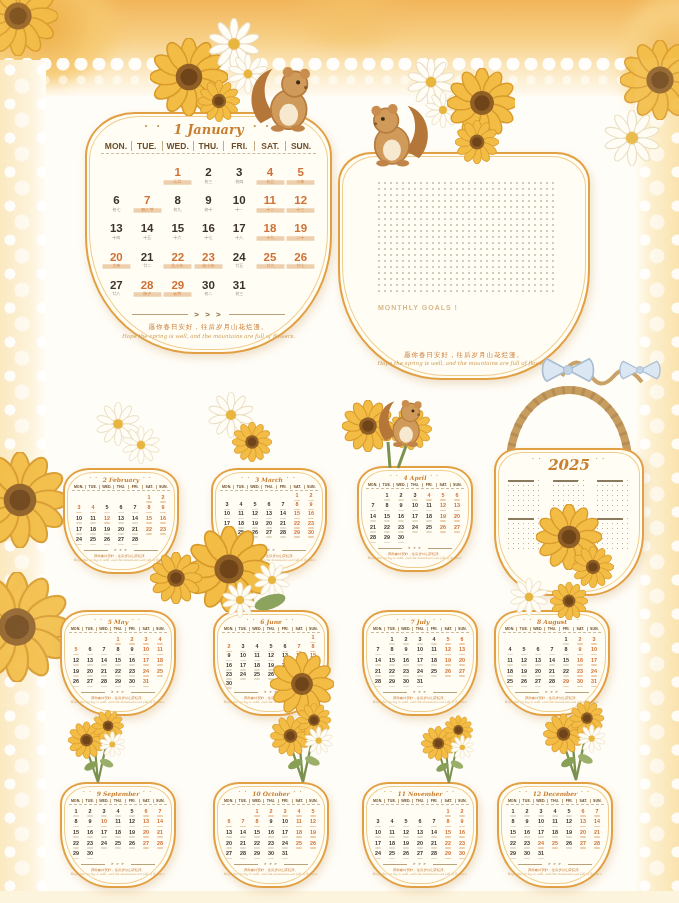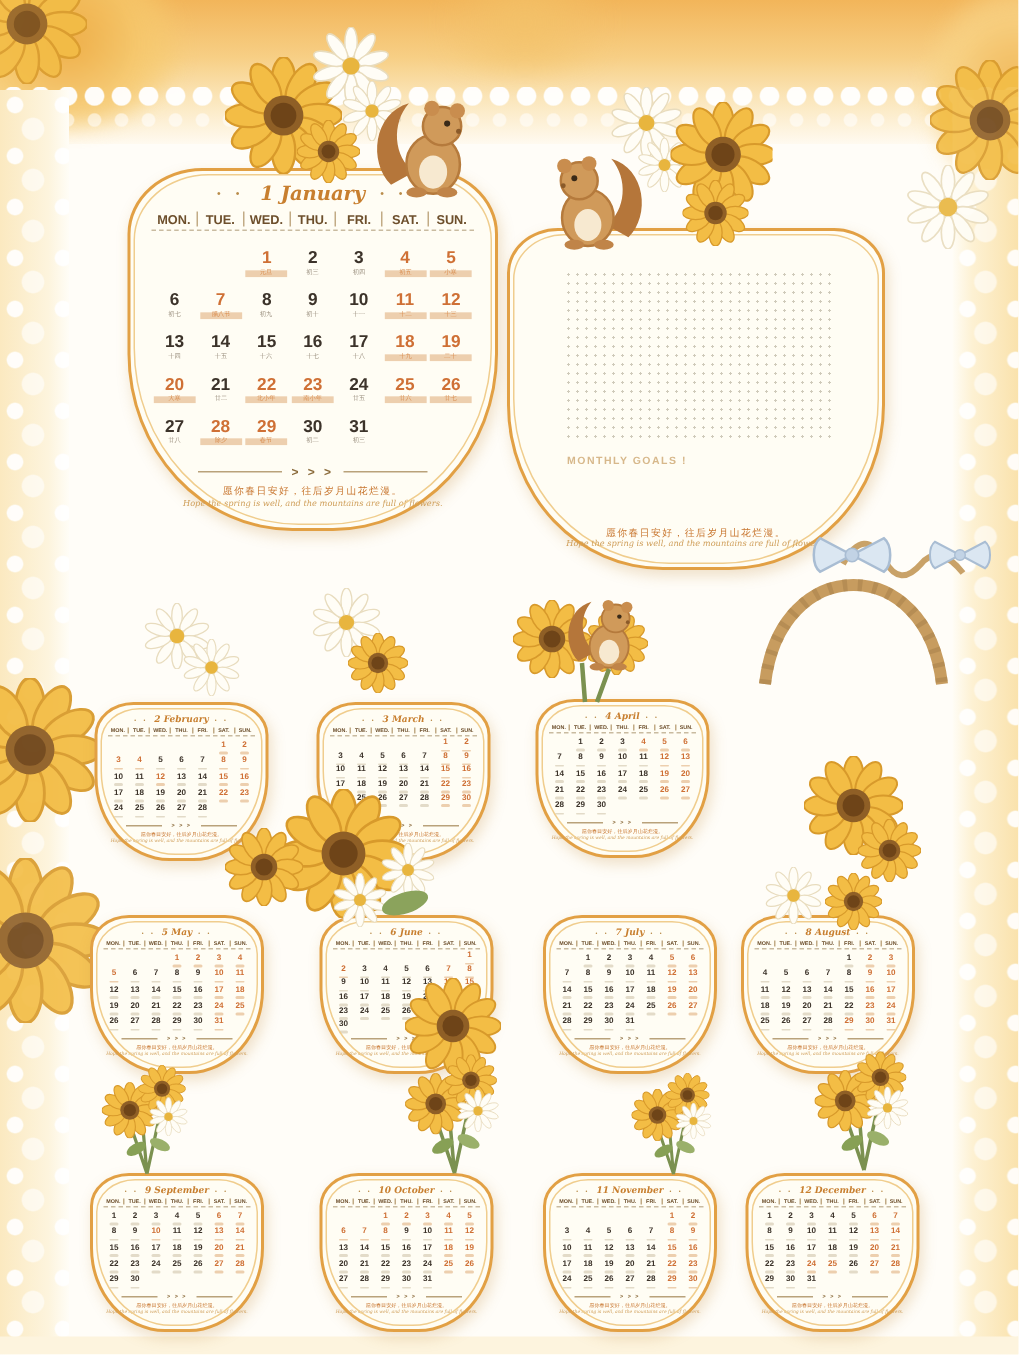--- a/index.html
+++ b/index.html
@@ -29,21 +29,21 @@
 
   
   .jar{position:absolute;background:#fffdf4;border:2px solid #e2a044;z-index:2;
        box-shadow:2px 4px 9px rgba(190,140,60,.25);}
   .jar::before{content:"";position:absolute;inset:2px;border:1px solid #f0cd8d;border-radius:inherit;pointer-events:none;}
   .jar.big{left:85px;top:112px;width:247px;height:242px;
        border-radius:50px 50px 110px 110px / 44px 44px 118px 118px;padding:8px 14px 0;box-sizing:border-box;}
   .jar.small-jar{width:116px;height:106px;border-radius:26px 26px 50px 50px / 22px 22px 56px 56px;
        padding:5px 7px 0;box-sizing:border-box;}
 
-  .m-title{display:flex;align-items:center;justify-content:center;gap:10px;color:#c87f2f;}
+  .m-title{display:flex;align-items:flex-start;justify-content:center;gap:10px;color:#c87f2f;}
   .t-dots{font-size:7px;letter-spacing:4px;color:#b98c4a;}
   .t-script{font-family:"DejaVu Serif",serif;font-style:italic;font-weight:bold;}
   .big .t-script{font-size:13px;}
   .small-jar .m-title{gap:4px;margin-top:1px;}
   .small-jar .t-script{font-size:6px;}
   .small-jar .t-dots{font-size:3.5px;letter-spacing:2px;}
 
   .dow{display:flex;border-bottom:1px dashed #c9bba0;padding-bottom:2px;margin-top:4px;align-items:center;}
   .dow span{flex:1;text-align:center;font-weight:bold;color:#6d4f2c;border-left:1px solid #c2ab85;}
   .dow span:first-child{border-left:none;}
@@ -436,20 +436,35 @@
     <use href="#bow" x="62" y="20" width="44" height="28"></use>
   </svg>
 
   <svg class="handle-svg" width="142" height="98">
     <path d="M12,96 C22,8 120,8 130,96" stroke="#c79c5f" stroke-width="8" fill="none"></path>
     <path d="M12,96 C22,8 120,8 130,96" stroke="#a8814b" stroke-width="8" fill="none" stroke-dasharray="3 7" opacity=".55"></path>
   </svg>
   <svg class="deco" style="left:540px;top:352px" width="56" height="36">
       <use href="#bow" width="56" height="36"></use>
     </svg>
+  <div class="basket">
+    <div class="m-title">
+      <span class="t-dots">• •</span>
+      <span class="t-script">2025</span>
+      <span class="t-dots">• •</span>
+    </div>
+    <div class="mini-grid" id="mini-grid">
+        <div class="mini"></div>
+        <div class="mini"></div>
+        <div class="mini"></div>
+        <div class="mini"></div>
+        <div class="mini"></div>
+        <div class="mini"></div>
+      </div>
+  </div>
 
   <div id="months-slot">
       <div class="jar small-jar" style="left: 63px; top: 468px;">
         <div class="m-title">
           <span class="t-dots">• •</span>
           <span class="t-script">2 February</span>
           <span class="t-dots">• •</span>
         </div>
         <div class="dow">
           <span>MON.</span>

